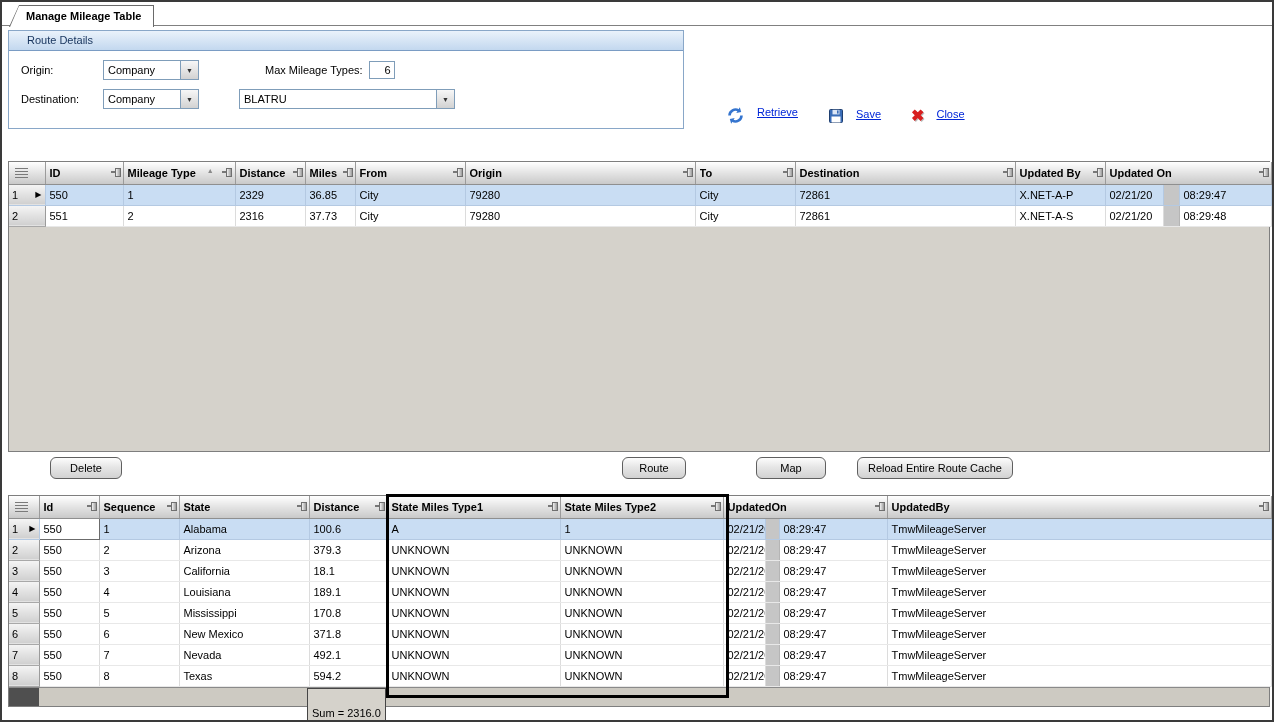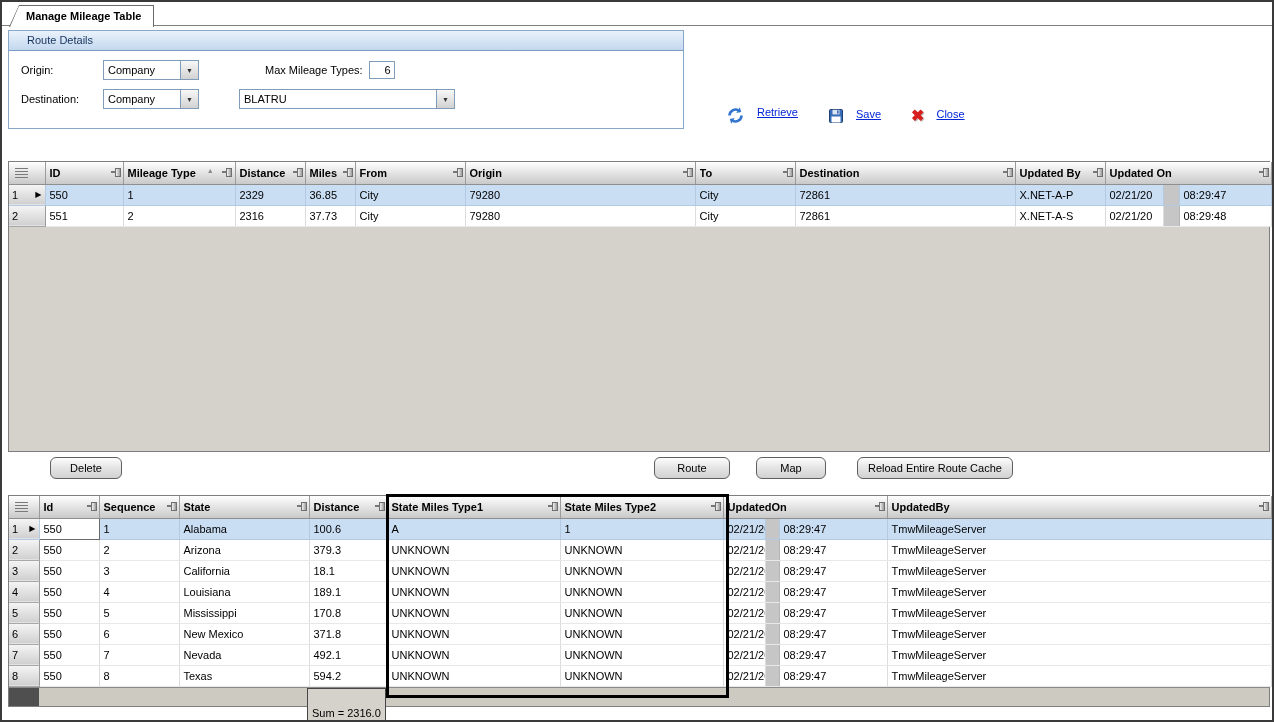--- a/index.html
+++ b/index.html
@@ -68,21 +68,21 @@
   .summary{position:relative;height:18px;background:#cdcac2;border-top:1px solid #8a8a8a}
   .sum-corner{position:absolute;left:0;top:0;width:30px;height:100%;background:#4f4f4f}
   .sum-box{position:absolute;left:298px;top:0;height:16px;line-height:16px;border:1px solid #454545;
     background:#d5d2cb;padding:16px 4px}
 
   
   .wbtn{position:absolute;height:22px;font:11px "Liberation Sans",sans-serif;
     background:linear-gradient(#fdfdfd,#e6e6e6 45%,#d2d2d2);border:1px solid #5f5f5f;border-radius:6px;
     padding:0 10px;cursor:pointer}
   #btn-delete{left:48px;top:455px;width:72px}
-  #btn-route{left:652px;top:455px;width:76px}
+  #btn-route{left:620px;top:455px;width:64px}
   #btn-map{left:754px;top:455px;width:70px}
   #btn-reload{left:855px;top:455px}
 
   
   .annotation{position:absolute;left:384px;top:492px;width:337px;height:198px;border:3px solid #000;
     z-index:6;pointer-events:none}
 </style>
 </head>
 <body>
 

